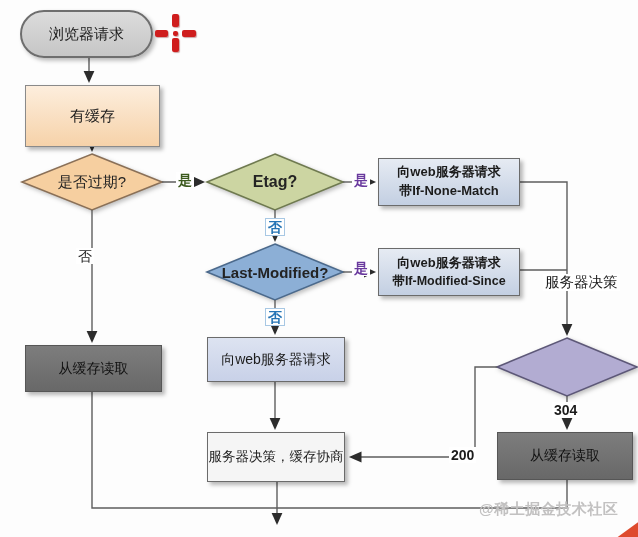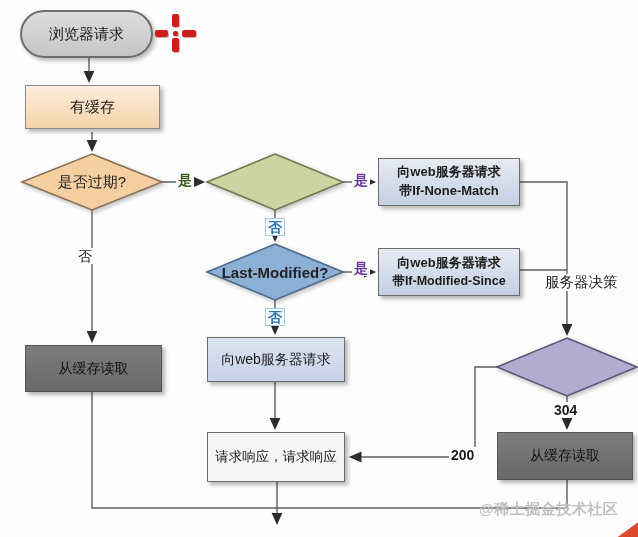--- a/index.html
+++ b/index.html
@@ -5,21 +5,21 @@
   html,body{margin:0;padding:0;}
   body{font-family:"Liberation Sans","DejaVu Sans",sans-serif;background:#fff;}
   #stage{position:relative;width:638px;height:537px;background:#fdfdfd;overflow:hidden;}
   svg.layer{position:absolute;left:0;top:0;pointer-events:none;}
   .node{position:absolute;display:flex;align-items:center;justify-content:center;
         text-align:center;box-sizing:border-box;color:#1c1c1c;}
   .shadow{box-shadow:2.5px 2.5px 4px rgba(0,0,0,.28);}
   .pill{left:20px;top:10px;width:133px;height:48px;border-radius:26px;
         border:2px solid #6e6e6e;font-size:15px;
         background:linear-gradient(#dcdcdc,#c6c6c6);}
-  .box-hascache{left:25px;top:85px;width:135px;height:44px;border:1.5px solid #8a8a8a;
+  .box-hascache{left:25px;top:85px;width:135px;height:62px;border:1.5px solid #8a8a8a;
         font-size:15px;background:linear-gradient(#fdeedd,#f6d2a9);}
   .box-blue1{left:378px;top:158px;width:142px;height:48px;border:1.5px solid #6b6b6b;
         background:linear-gradient(#e6ebf3,#c3cfe2);font-weight:bold;font-size:13px;line-height:1.45;}
   .box-blue2{left:378px;top:248px;width:142px;height:48px;border:1.5px solid #6b6b6b;
         background:linear-gradient(#e6ebf3,#c3cfe2);font-weight:bold;font-size:13px;line-height:1.45;}
   .box-blue2 .l2{font-size:12.5px;}
   .box-reqweb{left:207px;top:337px;width:138px;height:45px;border:1.5px solid #6b6b6b;
         background:linear-gradient(#dde3f1,#c8d1e8);font-size:14px;}
   .box-resp{left:207px;top:432px;width:138px;height:50px;border:1.5px solid #6b6b6b;
         background:#f5f5f5;font-size:13.5px;}
@@ -99,20 +99,21 @@
     <div class="xh-l"></div>
     <div class="xh-r"></div>
     <div class="xh-c"></div>
   </div>
 
   <div class="node box-hascache shadow">
     <span>有缓存</span>
   </div>
 
   <div class="dlabel" style="left:22px;top:168px;width:140px;height:28px;font-size:15px;">是否过期?</div>
+  <div class="dlabel bold" style="left:207px;top:167px;width:136px;height:30px;font-size:16px;">Etag?</div>
   <div class="dlabel bold" style="left:207px;top:258px;width:136px;height:28px;font-size:15px;">Last-Modified?</div>
 
   <div class="node box-blue1 shadow">
     <div>
       <div>向web服务器请求</div>
       <div>带If-None-Match</div>
     </div>
   </div>
 
   <div class="node box-blue2 shadow">
@@ -124,21 +125,21 @@
 
   <div class="node box-darkL box-dark shadow">
     <span>从缓存读取</span>
   </div>
 
   <div class="node box-reqweb shadow">
     <span>向web服务器请求</span>
   </div>
 
   <div class="node box-resp shadow">
-    <span>请求响应，请求响应</span>
+    <span>服务器决策，缓存协商</span>
   </div>
 
   <div class="node box-darkR box-dark shadow">
     <span>从缓存读取</span>
   </div>
 
   <div class="elabel green" style="left:176px;top:172px;">是</div>
   <div class="elabel" style="left:76px;top:248px;">否</div>
   <div class="elabel purple" style="left:352px;top:172px;">是</div>
   <div class="elabel blue" style="left:265px;top:218px;">否</div>

